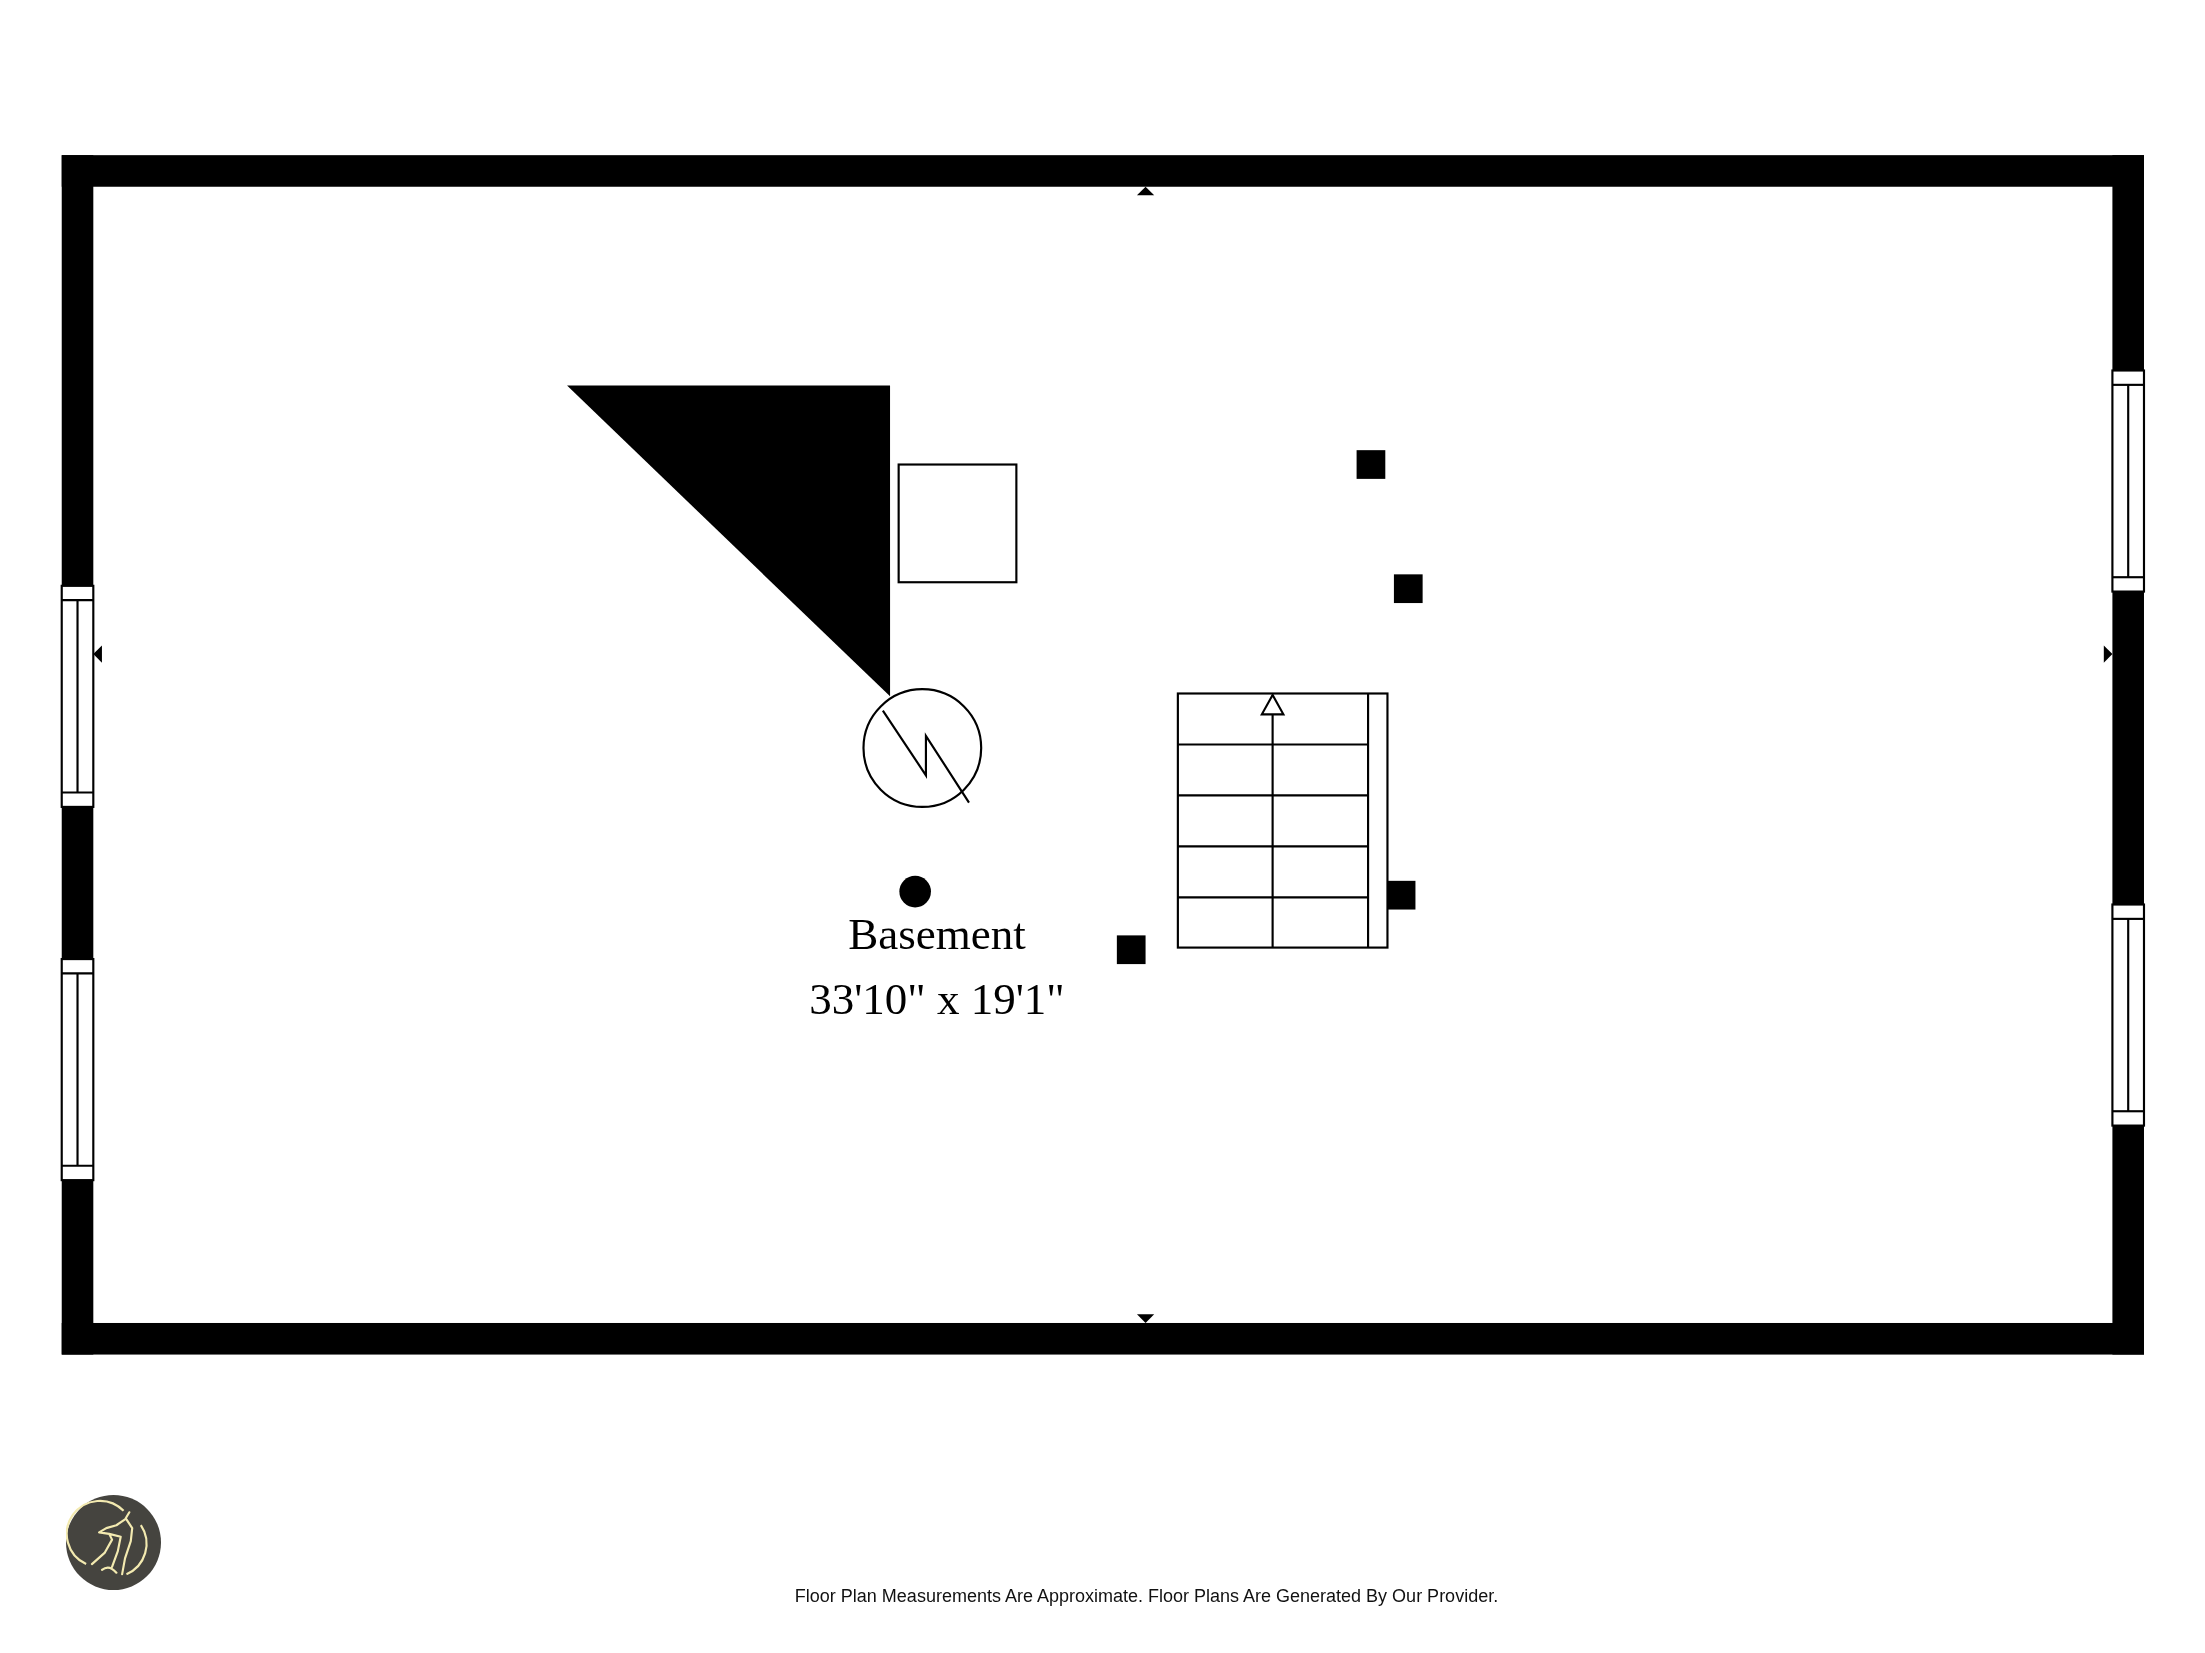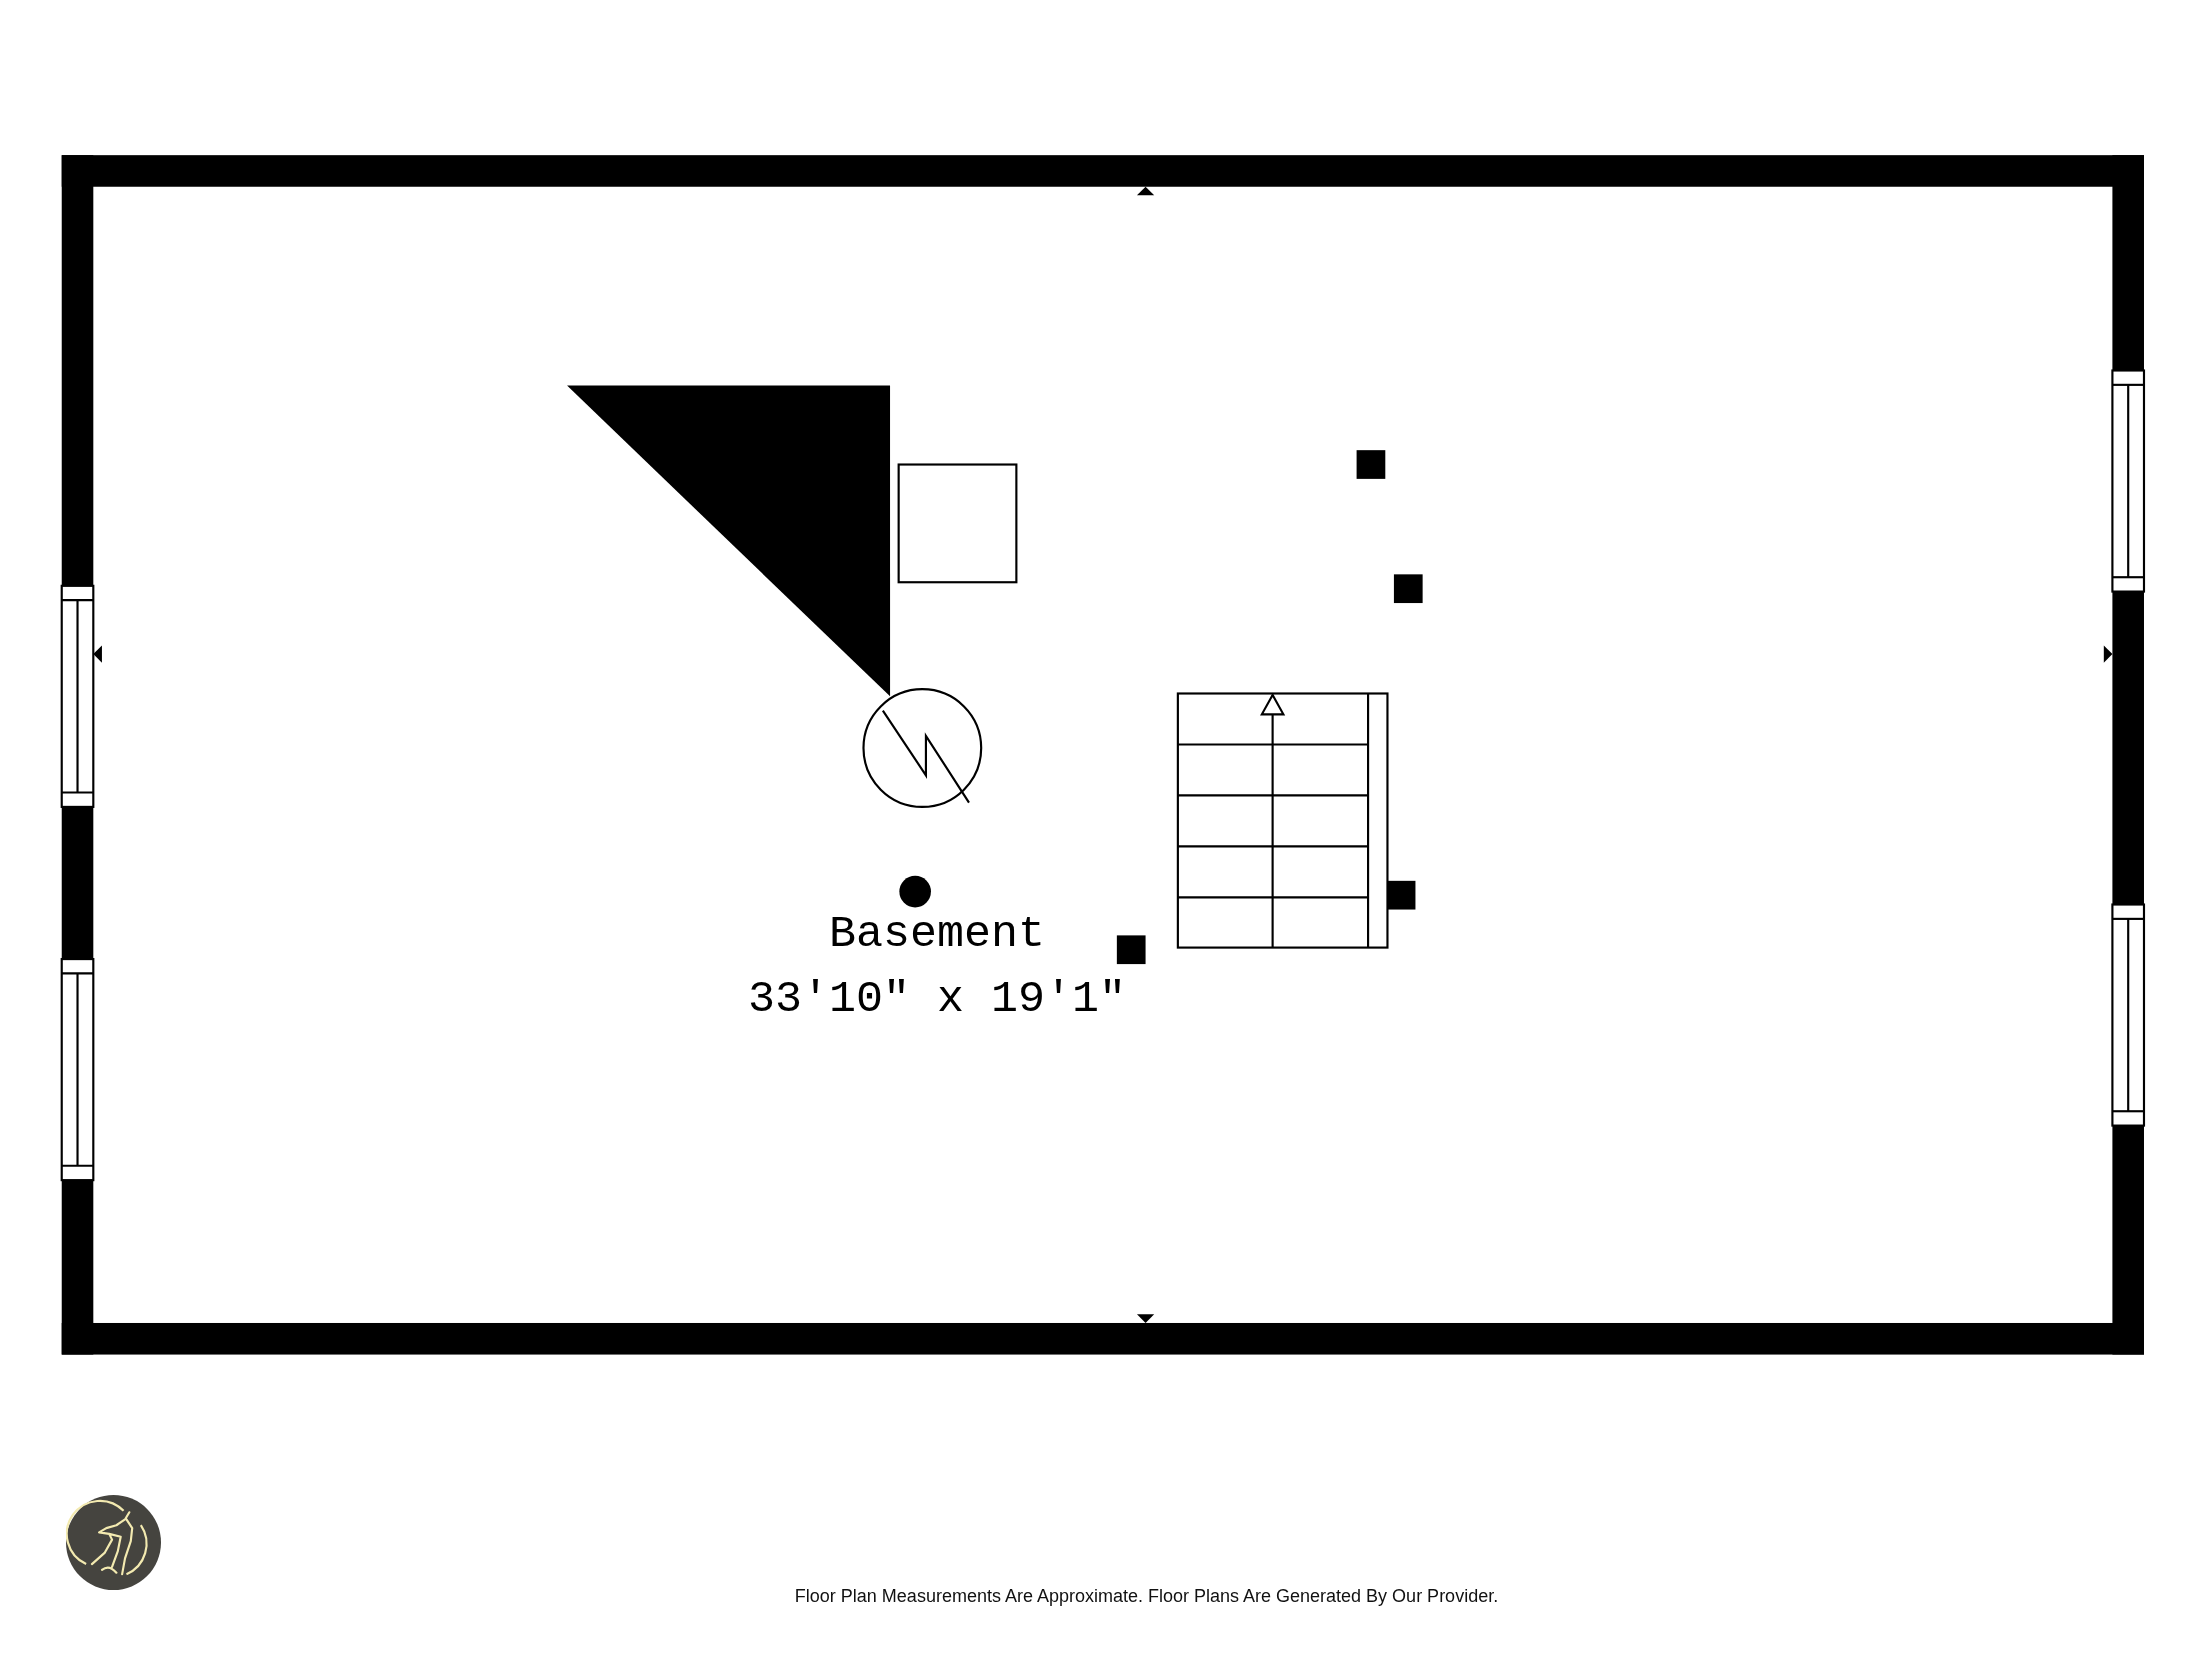--- a/index.html
+++ b/index.html
@@ -1,18 +1,18 @@
 <!DOCTYPE html>
 <html style="font-size:11.5px"><head>
   <meta charset="utf-8">
   <style>
     html, body { margin: 0; padding: 0; background: #ffffff; }
     body { width: 2205px; height: 1654px; position: relative; overflow: hidden; font-family: "DejaVu Sans", sans-serif; }
     #plan { position: absolute; left: 0; top: 0; }
-    .room-label { position: absolute; left: 718px; width: 438px; text-align: center; color: #000; font-family: Liberation Mono, monospace; }
+    .room-label { position: absolute; left: 718px; width: 438px; text-align: center; color: #000; font-family: Liberation Serif, serif; }
     .room-name { top: 906px; font-size: 45px; line-height: 57px; }
     .room-dims { top: 971px; font-size: 45px; line-height: 57px; }
     .footer { position: absolute; left: 0; width: 2205px; top: 1586px; text-align: center; font-size: 18px; color: #111; font-family: Liberation Sans, sans-serif; padding-left: 44px; }
     .logo { position: absolute; left: 66px; top: 1495px; width: 95px; height: 95px; }
   </style>
 </head>
 <body>
 
 <svg id="plan" width="2205" height="1654" viewBox="0 0 3072 2304">
 

